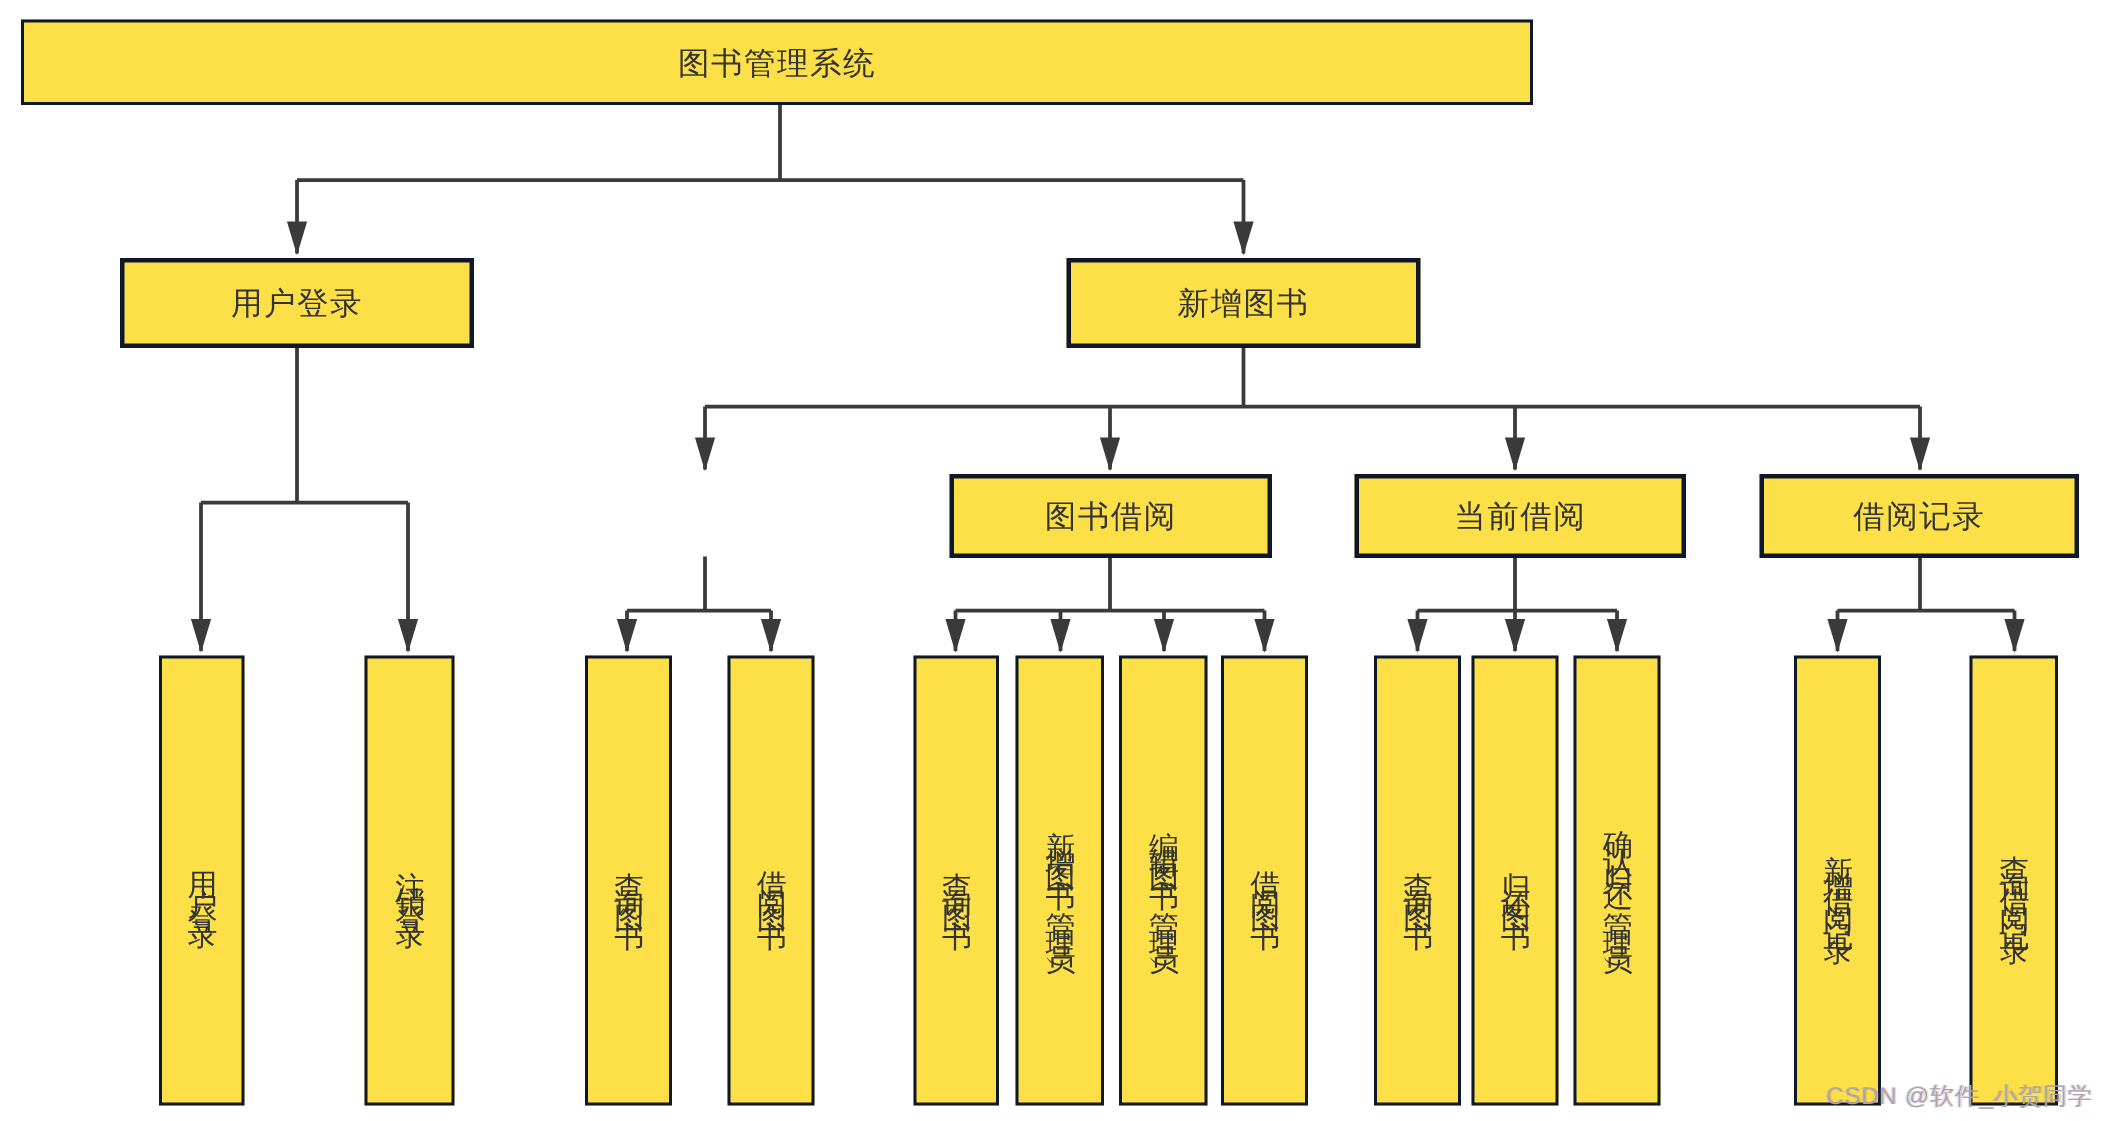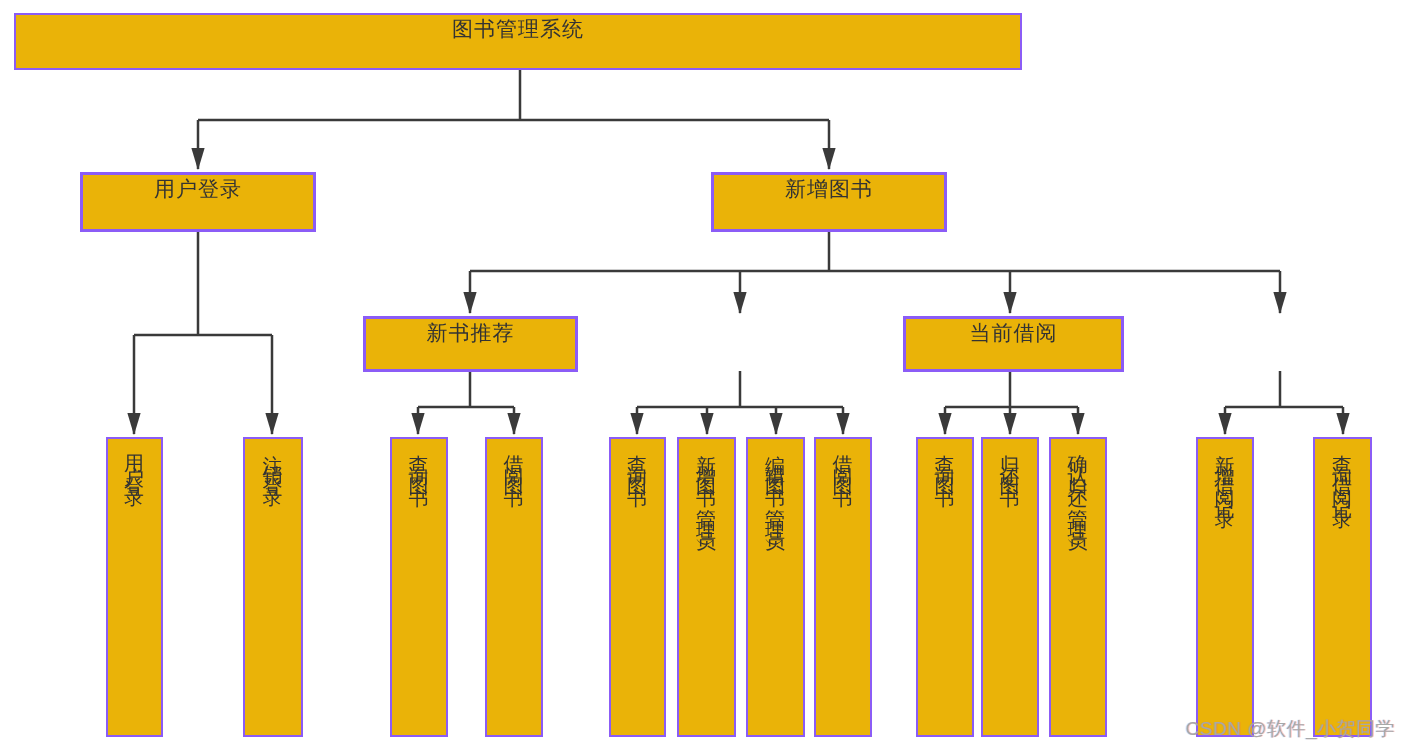--- a/index.html
+++ b/index.html
@@ -7,23 +7,24 @@
     position:relative;
     width:1405px;height:747px;
     background:#ffffff;
     font-family:"Liberation Sans",sans-serif;
     color:#333333;
     overflow:hidden;
   }
   .node{
     position:absolute;
     box-sizing:border-box;
-    border:3px solid #8b5cf6;
-    background:#eab308;
+    border:3px solid #0f172a;
+    background:#fde047;
     display:flex;
+    align-items:center;
     justify-content:center;
     font-size:21px;
     letter-spacing:1px;
     color:#333333;
   }
   .node.thin{border-width:2px;}
   .node.leaf{border-width:2px;}
   .vtext{
     writing-mode:vertical-rl;
     text-orientation:mixed;
@@ -32,21 +33,21 @@
     font-size:20px;
     white-space:nowrap;
   }
   #wires{position:absolute;left:0;top:0;pointer-events:none;}
   #wires path, #wires line{stroke:#3a3a3a;stroke-width:2.5;fill:none;}
   #wires .head{fill:#3a3a3a;stroke:none;}
   .watermark{
     position:absolute;
     right:10px;
     bottom:5px;
-    font-size:19px;
+    font-size:16px;
     color:#a8a8a8;
     letter-spacing:0.5px;
     text-shadow:1px 0 0 rgba(255,90,90,0.30), -1px 0 0 rgba(90,150,255,0.25);
     z-index:5;
   }
 </style>
 </head>
 <body>
 
 <div id="canvas">
@@ -97,25 +98,28 @@
     <span>图书管理系统</span>
   </div>
 
   <div class="node" style="left:80px;top:172px;width:236px;height:60px;">
     <span>用户登录</span>
   </div>
   <div class="node" style="left:711px;top:172px;width:236px;height:60px;">
     <span>新增图书</span>
   </div>
 
-  <div class="node" style="left:363px;top:316px;width:215px;height:56px;">
-    <span>新书推荐</span>
+  <div class="node" style="left:633px;top:316px;width:215px;height:56px;">
+    <span>图书借阅</span>
   </div>
   <div class="node" style="left:903px;top:316px;width:221px;height:56px;">
     <span>当前借阅</span>
+  </div>
+  <div class="node" style="left:1173px;top:316px;width:213px;height:56px;">
+    <span>借阅记录</span>
   </div>
 
   <div class="node leaf" style="left:106px;top:437px;width:57px;height:300px;">
     <span class="vtext">用户登录</span>
   </div>
   <div class="node leaf" style="left:243px;top:437px;width:60px;height:300px;">
     <span class="vtext">注销登录</span>
   </div>
 
   <div class="node leaf" style="left:390px;top:437px;width:58px;height:300px;">

